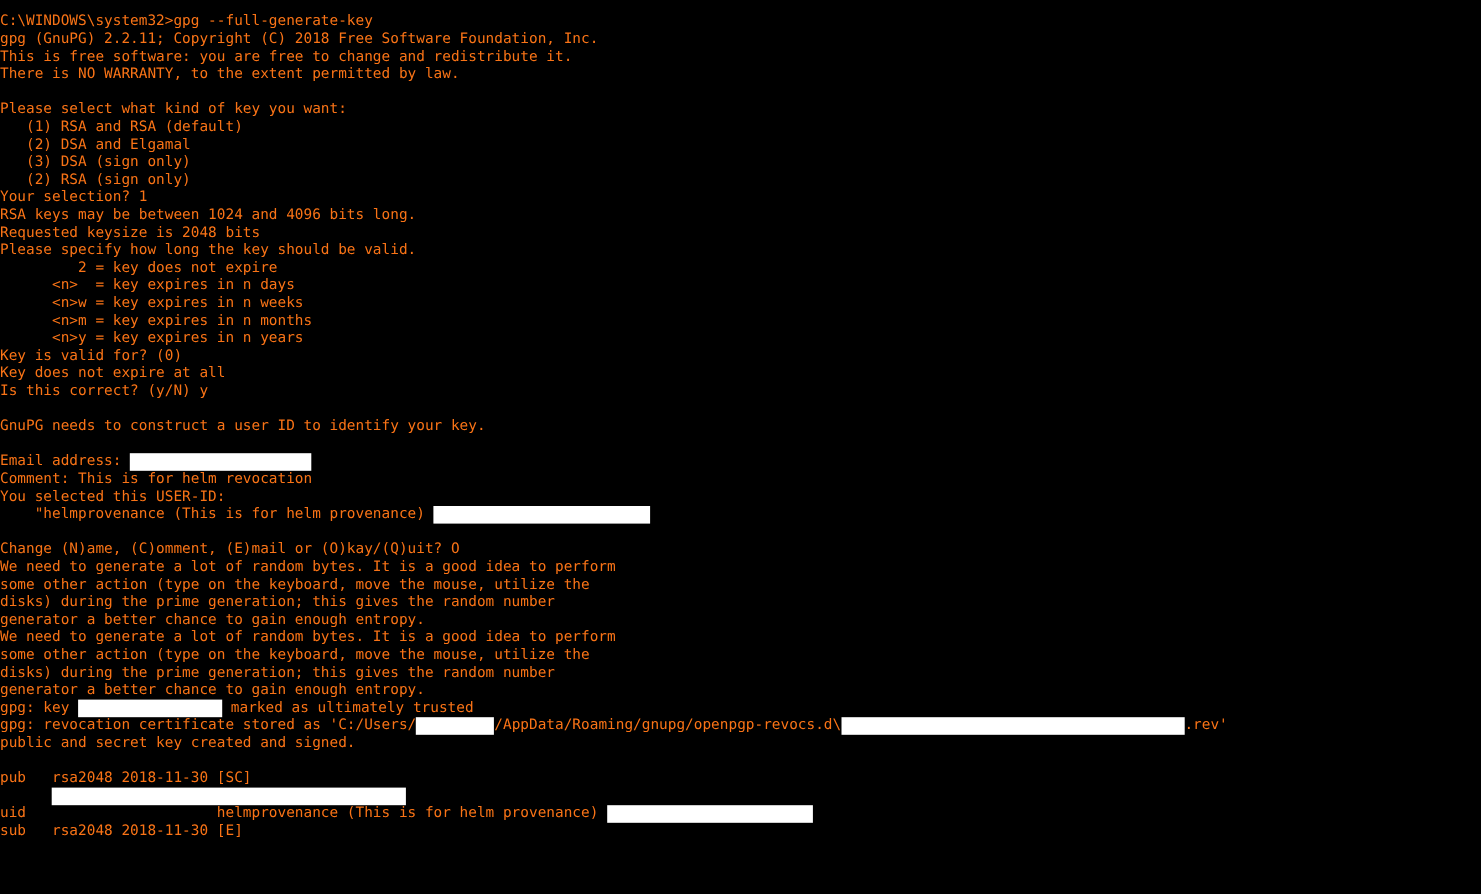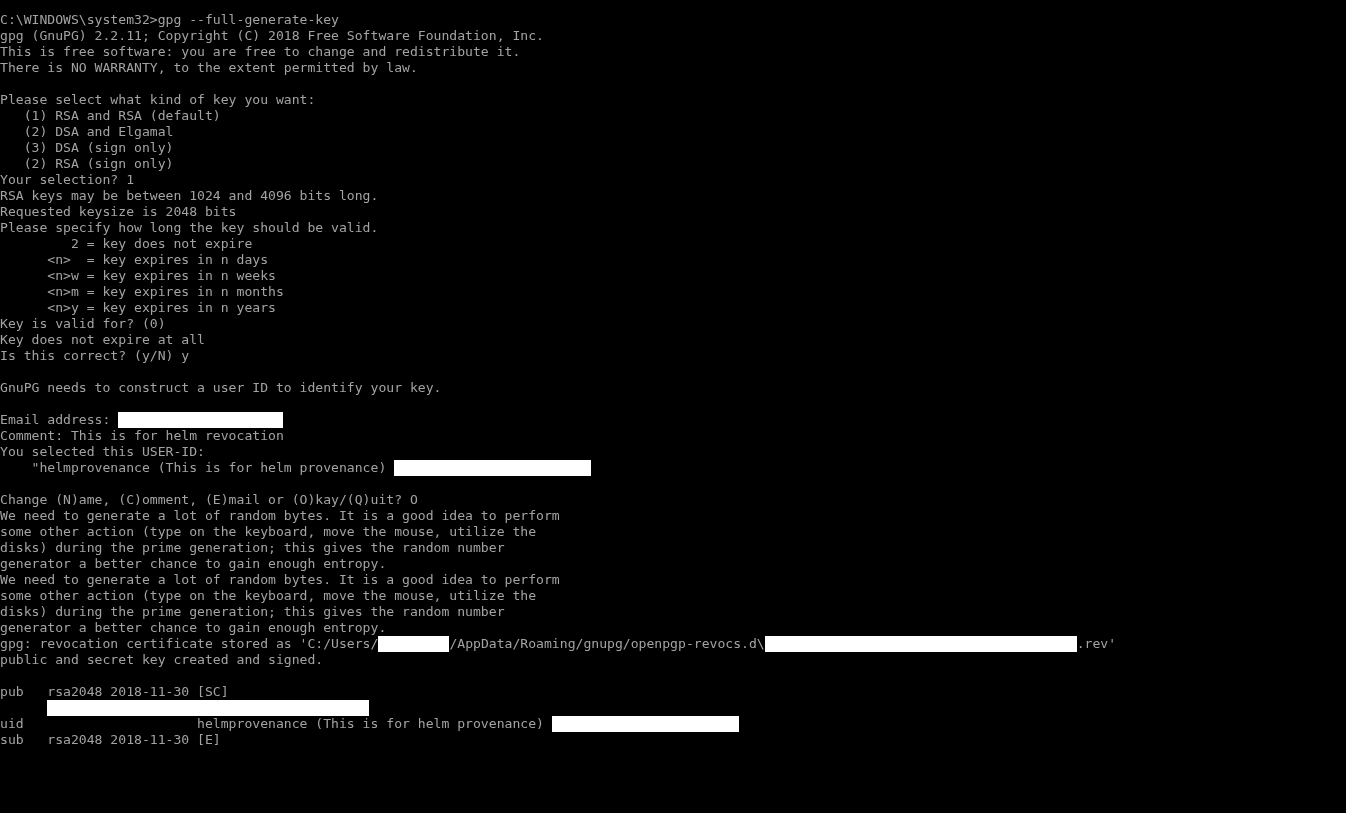--- a/index.html
+++ b/index.html
@@ -11,21 +11,21 @@
   body {
     width: 1346px;
     height: 813px;
     overflow: hidden;
   }
   #terminal {
     position: relative;
     width: 1346px;
     height: 813px;
     background: #000000;
-    color: #a3a3a3;
+    color: #f97316;
     font-family: "DejaVu Sans Mono", "Liberation Mono", monospace;
     font-size: 13.1px;
     line-height: 16px;
     padding-top: 12px;
     box-sizing: border-box;
     letter-spacing: 0px;
   }
   .line {
     height: 16px;
     line-height: 16px;
@@ -82,20 +82,21 @@
       <div class="line blank"></div>
       <div class="line"><span>Change (N)ame, (C)omment, (E)mail or (O)kay/(Q)uit? O</span></div>
       <div class="line"><span>We need to generate a lot of random bytes. It is a good idea to perform</span></div>
       <div class="line"><span>some other action (type on the keyboard, move the mouse, utilize the</span></div>
       <div class="line"><span>disks) during the prime generation; this gives the random number</span></div>
       <div class="line"><span>generator a better chance to gain enough entropy.</span></div>
       <div class="line"><span>We need to generate a lot of random bytes. It is a good idea to perform</span></div>
       <div class="line"><span>some other action (type on the keyboard, move the mouse, utilize the</span></div>
       <div class="line"><span>disks) during the prime generation; this gives the random number</span></div>
       <div class="line"><span>generator a better chance to gain enough entropy.</span></div>
+      <div class="line"><span>gpg: key </span><span class="redact" style="width: 131px;"></span><span> marked as ultimately trusted</span></div>
       <div class="line"><span>gpg: revocation certificate stored as 'C:/Users/</span><span class="redact" style="width: 71px;"></span><span>/AppData/Roaming/gnupg/openpgp-revocs.d\</span><span class="redact" style="width: 312px;"></span><span>.rev'</span></div>
       <div class="line"><span>public and secret key created and signed.</span></div>
       <div class="line blank"></div>
       <div class="line"><span>pub   rsa2048 2018-11-30 [SC]</span></div>
       <div class="line"><span>      </span><span class="redact" style="width: 322px;"></span></div>
       <div class="line"><span>uid                      helmprovenance (This is for helm provenance) </span><span class="redact" style="width: 187px;"></span></div>
       <div class="line"><span>sub   rsa2048 2018-11-30 [E]</span></div>
     </div>
 </div>
 

